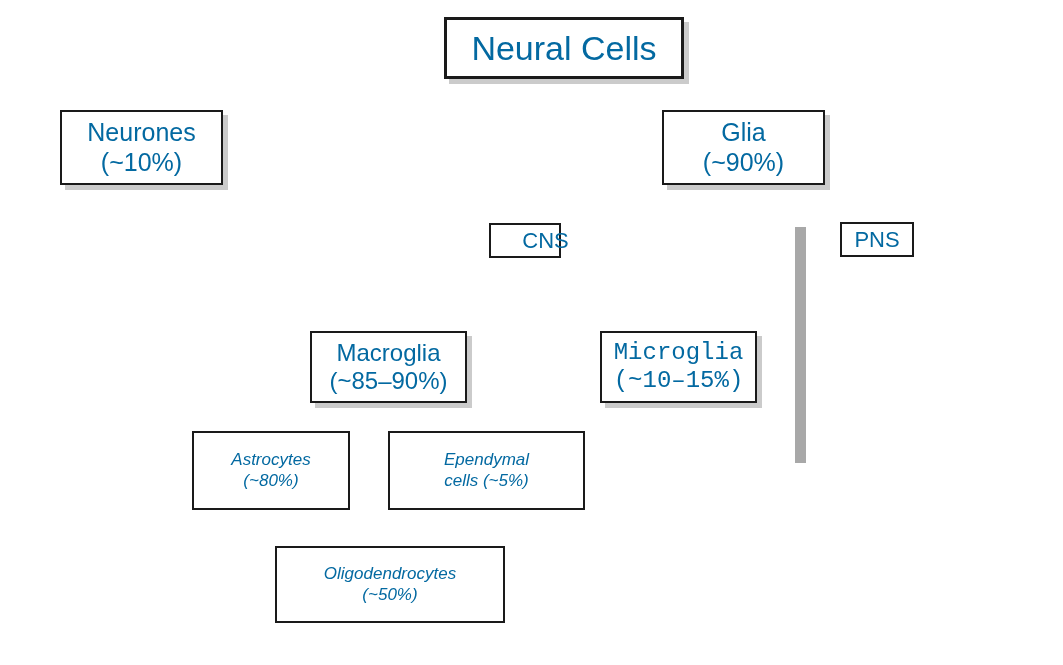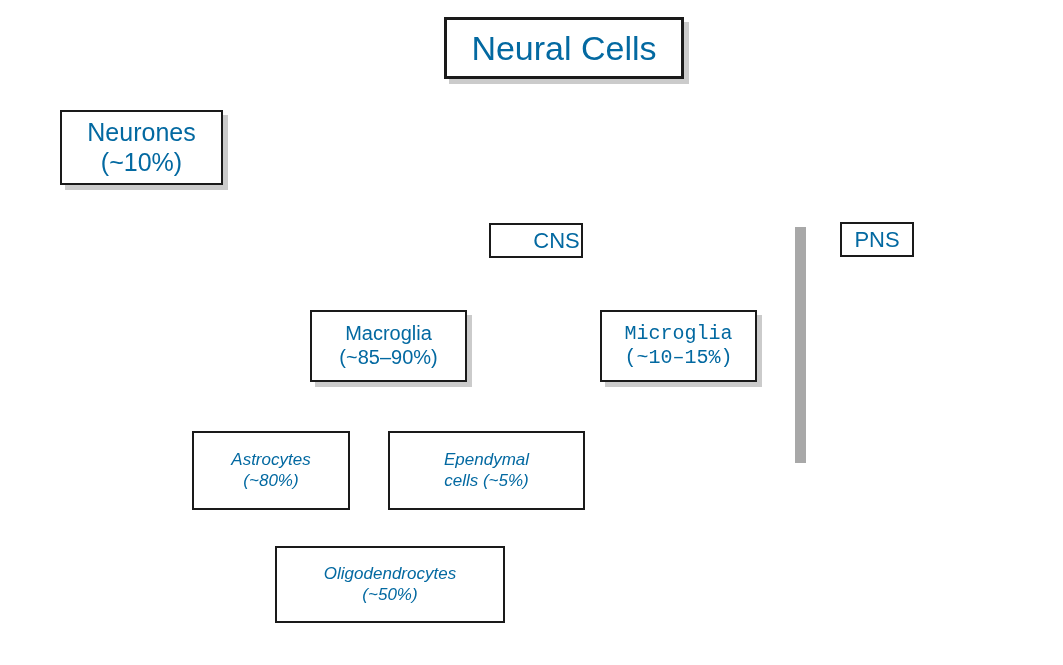--- a/index.html
+++ b/index.html
@@ -38,43 +38,46 @@
   }
   .node.lvl1 {
     font-size: 25px;
   }
   .node.tag {
     font-size: 22px;
     border-width: 2px;
     padding: 0 7px;
   }
   .node.lvl2 {
-    font-size: 20px;
+    font-size: 24px;
+    margin-top: 21px;
   }
   .node.lvl3 {
     font-size: 17px;
     font-style: italic;
   }
   .divider {
     position: absolute;
     background: #a8a8a8;
   }
 </style>
 </head>
 <body>
 
 <div id="canvas">
 
   <div class="node title shadow" style="left:444px; top:17px; width:240px; height:62px;">Neural Cells</div>
 
   <div class="node lvl1 shadow" style="left:60px; top:110px; width:163px; height:75px;">Neurones
 (~10%)</div>
 
+  <div class="node lvl1 shadow" style="left:662px; top:110px; width:163px; height:75px;">Glia
+(~90%)</div>
 
-  <div class="node tag" style="left:489px; top:223px; width:94px; height:35px;padding-left:48px;">CNS</div>
+  <div class="node tag" style="left:489px; top:223px; width:72px; height:35px;padding-left:48px;">CNS</div>
 
   <div class="node tag" style="left:840px; top:222px; width:74px; height:35px;">PNS</div>
 
   <div class="divider" style="left:795px; top:227px; width:11px; height:236px;"></div>
 
   <div class="node lvl2 shadow" style="left:310px; top:310px; width:157px; height:72px;">Macroglia
 (~85–90%)</div>
 
   <div class="node lvl2 shadow" style="left:600px; top:310px; width:157px; height:72px;font-family:Liberation Mono, monospace;">Microglia
 (~10–15%)</div>

